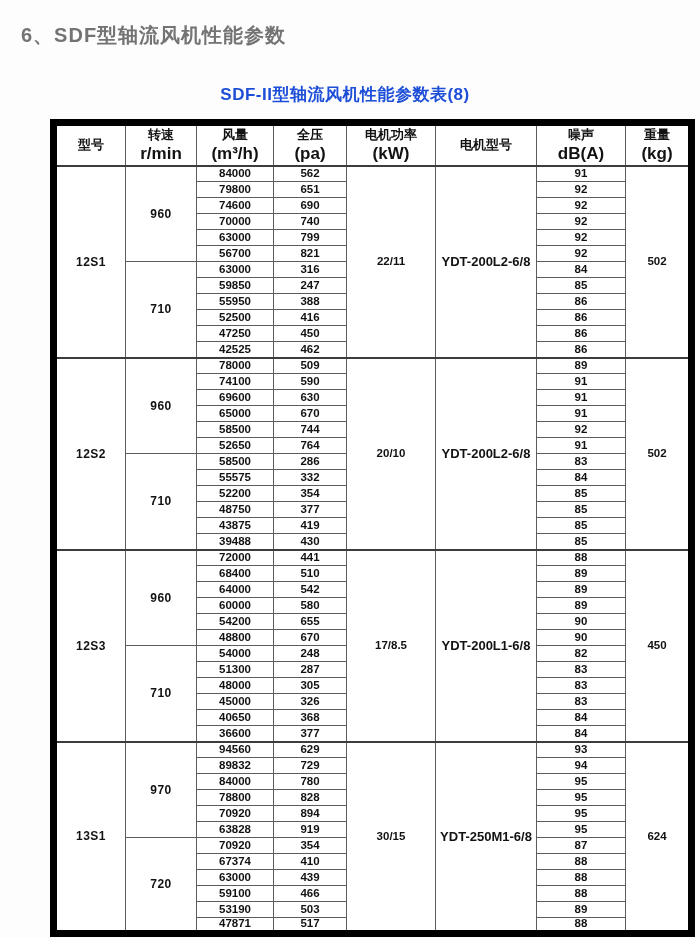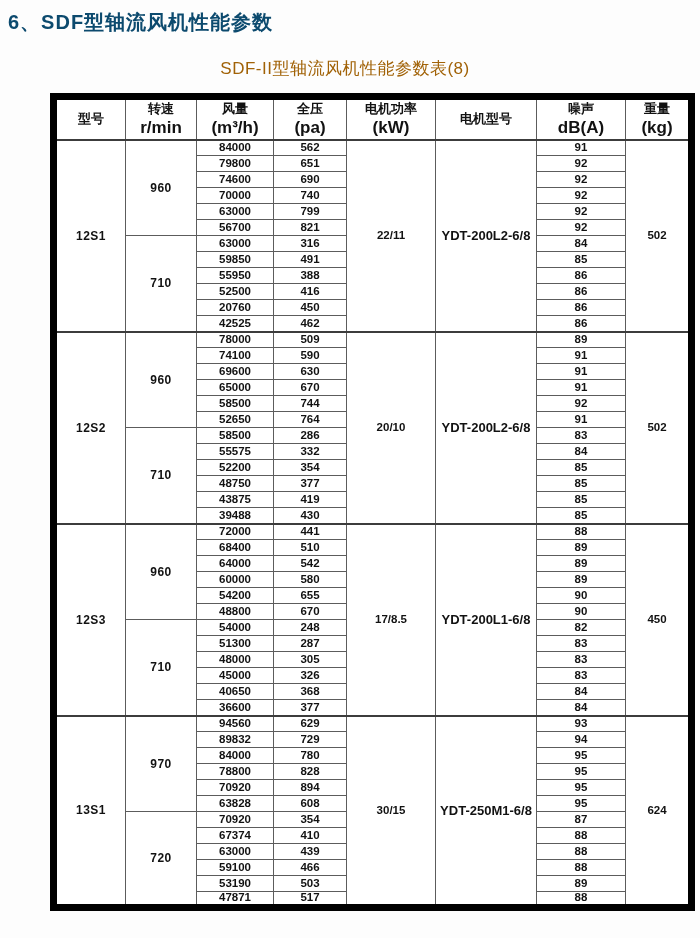--- a/index.html
+++ b/index.html
@@ -6,36 +6,36 @@
   html, body {
     margin: 0; padding: 0;
     width: 700px; height: 938px;
     background: #fdfdfd;
     font-family: "Liberation Sans", sans-serif;
     color: #121212;
     overflow: hidden;
   }
   .page { width: 700px; height: 938px; position: relative; }
   .page-title {
-    margin: 0;
+    margin: 13px;
     padding: 9px 0 0 8px;
     font-size: 20px;
     font-weight: bold;
     letter-spacing: 1px;
-    color: #0c4a6e;
+    color: #737373;
   }
   .table-title {
     margin: 0;
     padding: 21px 0 13px 0;
     width: 690px;
     text-align: center;
     font-size: 17px;
-    font-weight: normal;
+    font-weight: bold;
     letter-spacing: 0.5px;
-    color: #a16207;
+    color: #1d4ed8;
   }
   table.perf {
     border-collapse: collapse;
     table-layout: fixed;
     margin-left: 50px;
     width: 638px;
     border: 7px solid #000000;
   }
   .perf th, .perf td {
     border: 1px solid #5c5c5c;
@@ -161,35 +161,35 @@
           <td class="noise-cell">92</td>
         </tr>
         <tr>
           <td rowspan="6" class="speed-cell">710</td>
           <td class="airflow-cell">63000</td>
           <td class="pressure-cell">316</td>
           <td class="noise-cell">84</td>
         </tr>
         <tr>
           <td class="airflow-cell">59850</td>
-          <td class="pressure-cell">491</td>
+          <td class="pressure-cell">247</td>
           <td class="noise-cell">85</td>
         </tr>
         <tr>
           <td class="airflow-cell">55950</td>
           <td class="pressure-cell">388</td>
           <td class="noise-cell">86</td>
         </tr>
         <tr>
           <td class="airflow-cell">52500</td>
           <td class="pressure-cell">416</td>
           <td class="noise-cell">86</td>
         </tr>
         <tr>
-          <td class="airflow-cell">20760</td>
+          <td class="airflow-cell">47250</td>
           <td class="pressure-cell">450</td>
           <td class="noise-cell">86</td>
         </tr>
         <tr>
           <td class="airflow-cell">42525</td>
           <td class="pressure-cell">462</td>
           <td class="noise-cell">86</td>
         </tr>
         <tr class="group-start">
           <td rowspan="12" class="model-cell">12S2</td>
@@ -348,21 +348,21 @@
           <td class="pressure-cell">828</td>
           <td class="noise-cell">95</td>
         </tr>
         <tr>
           <td class="airflow-cell">70920</td>
           <td class="pressure-cell">894</td>
           <td class="noise-cell">95</td>
         </tr>
         <tr>
           <td class="airflow-cell">63828</td>
-          <td class="pressure-cell">608</td>
+          <td class="pressure-cell">919</td>
           <td class="noise-cell">95</td>
         </tr>
         <tr>
           <td rowspan="6" class="speed-cell">720</td>
           <td class="airflow-cell">70920</td>
           <td class="pressure-cell">354</td>
           <td class="noise-cell">87</td>
         </tr>
         <tr>
           <td class="airflow-cell">67374</td>

